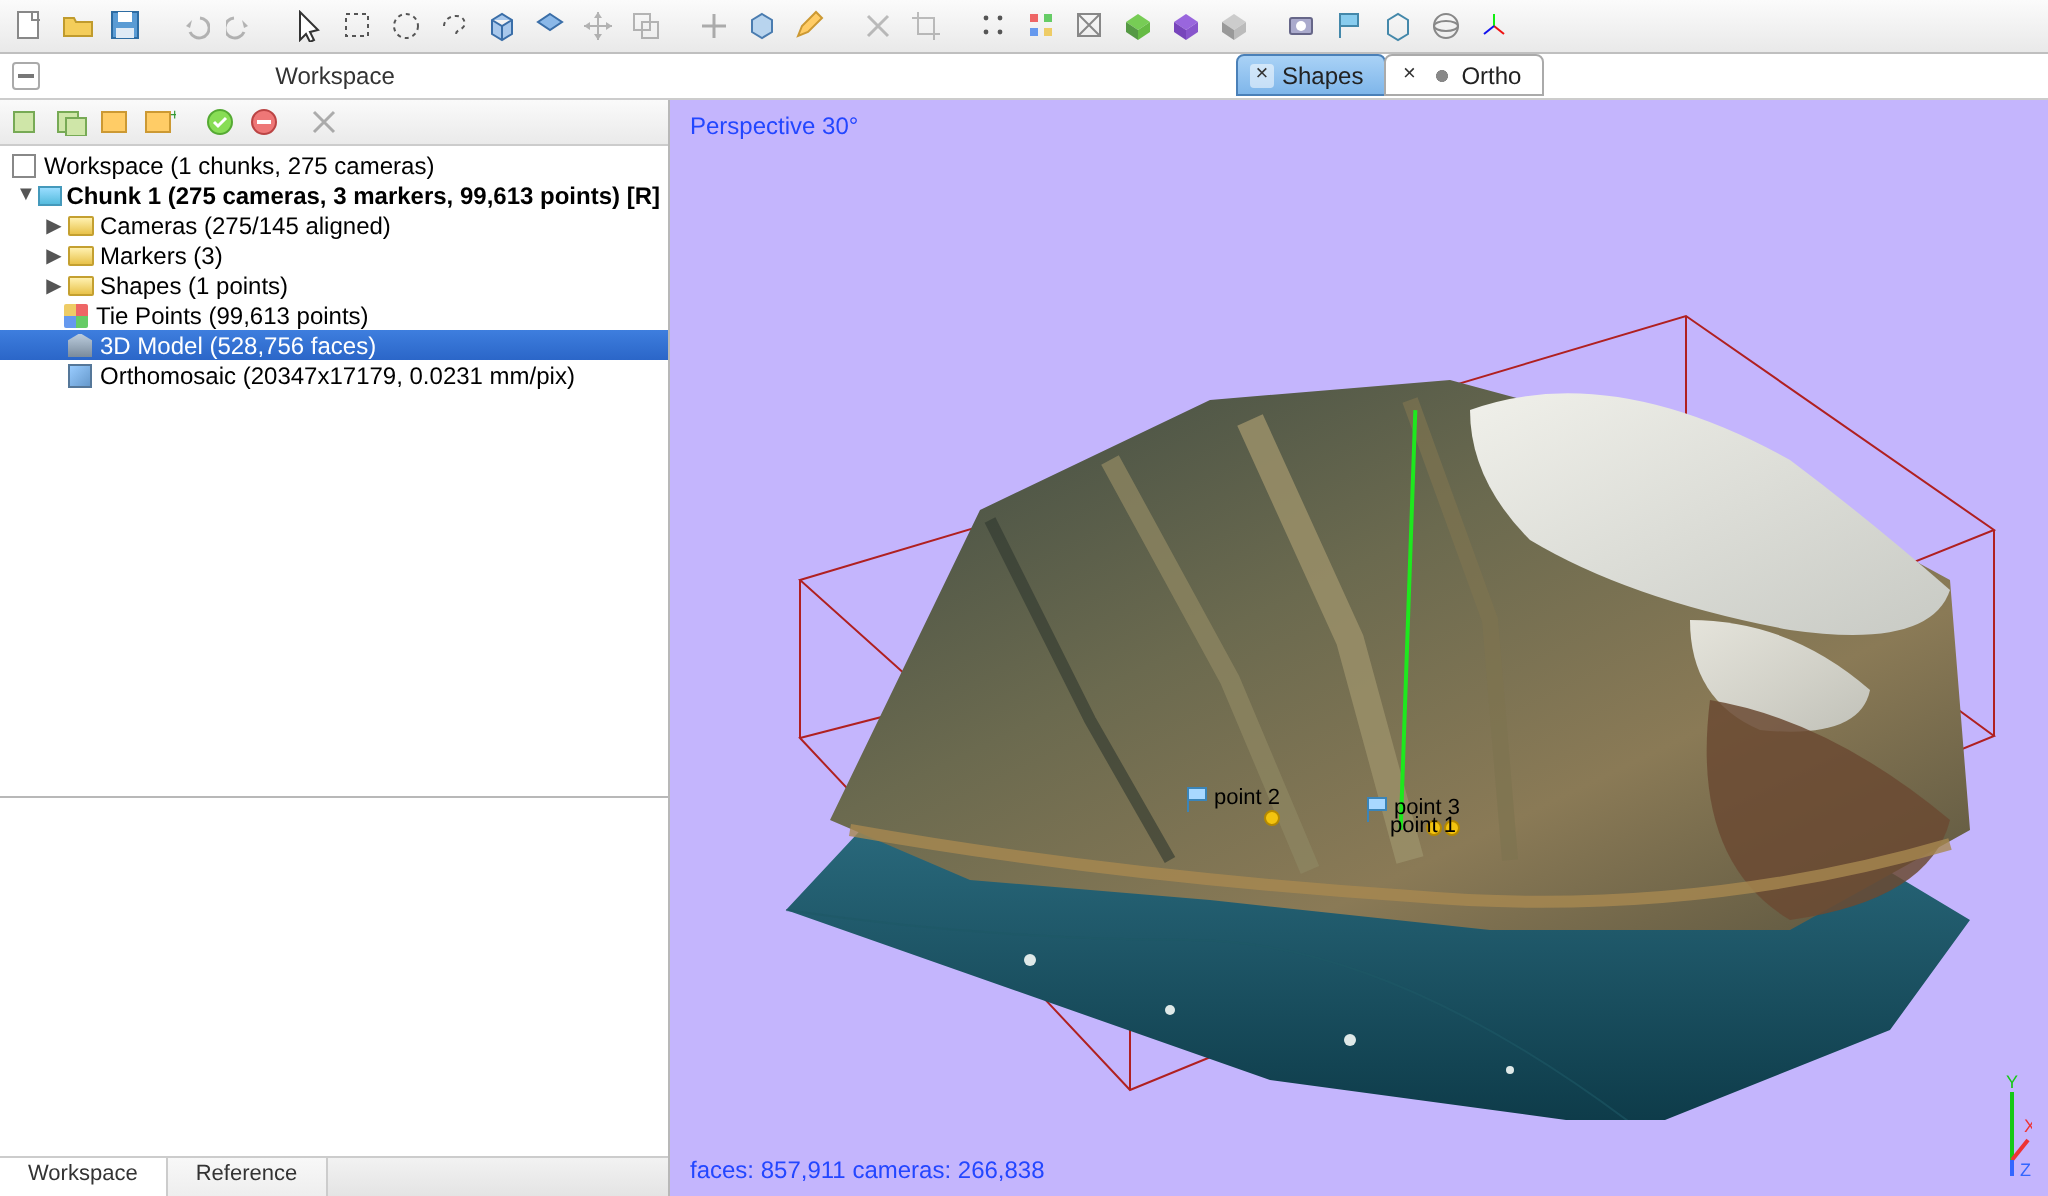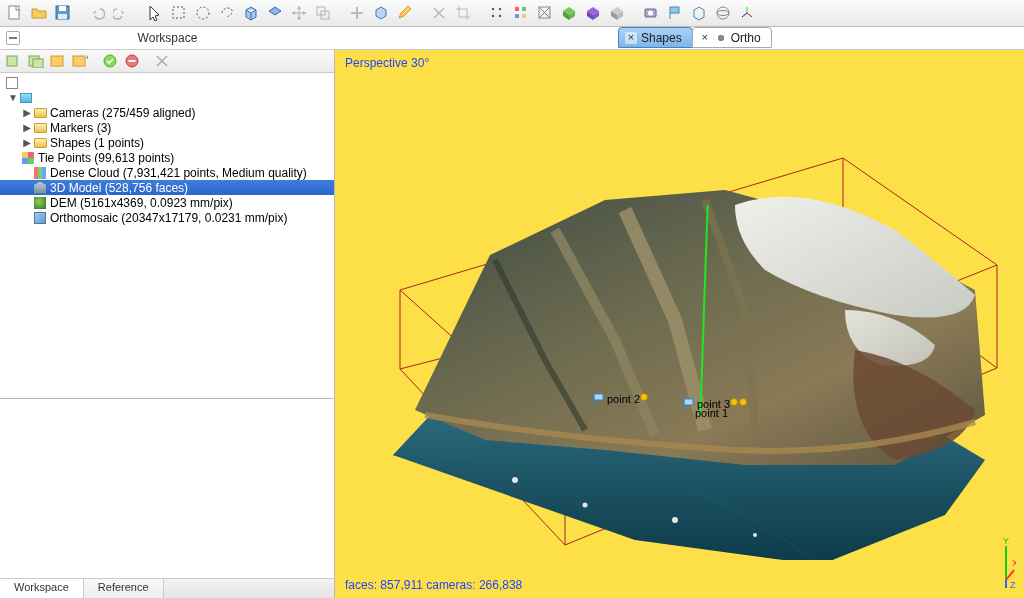--- a/index.html
+++ b/index.html
@@ -34,26 +34,26 @@
   .grid-ic{width:12px;height:12px;background:linear-gradient(to right,#e66 33%,#6c6 33% 66%,#69e 66%);opacity:.9}
   .model-ic{width:12px;height:12px;background:linear-gradient(#bcd,#789);clip-path:polygon(50% 0,100% 30%,100% 100%,0 100%,0 30%)}
   .dem-ic{width:12px;height:12px;background:radial-gradient(circle at 40% 40%,#9c4,#273)}
   .ortho-ic{width:12px;height:12px;background:linear-gradient(135deg,#9cf,#69c);border:1px solid #579}
   .ws-ic{width:12px;height:12px;border:1px solid #888;background:#fff}
   .chunk-ic{width:12px;height:10px;background:linear-gradient(#9df,#5bd);border:1px solid #49b}
   .lower{height:180px;background:#fff;border-top:1px solid #b8b8b8}
   .bottom-tabs{height:20px;background:linear-gradient(#f2f2f2,#e4e4e4);display:flex;border-top:1px solid #ccc}
   .btab{padding:2px 14px;font-size:11px;color:#333;border-right:1px solid #ccc;background:linear-gradient(#f8f8f8,#eee)}
   .btab.active{background:#fff}
-  .viewport{flex:1;background:#fde047;position:relative;overflow:hidden}
+  .viewport{flex:1;background:#c4b5fd;position:relative;overflow:hidden}
   .persp-label{position:absolute;top:6px;left:10px;color:#2346ff;font-size:12px}
   .stats{position:absolute;bottom:6px;left:10px;color:#2346ff;font-size:12px}
   .stats span{color:#2346ff}
   .terrain{position:absolute;left:380px;top:155px;width:630px;height:400px}
-  .pt-flag{position:absolute;display:flex;flex-direction:row;align-items:flex-start}
+  .pt-flag{position:absolute;display:flex;flex-direction:column;align-items:flex-end}
   .pt-flag .lbl{font-size:11px;color:#000;background:none}
   .pt-flag .flag-ic{width:14px;height:14px;margin-bottom:-2px}
   .pt-flag .dot{width:8px;height:8px;background:#f3c40f;border:1px solid #b58900;border-radius:50%}
   .greenline{position:absolute;width:2px;background:#1ee81e}
   .axis{position:absolute;right:8px;bottom:8px;width:54px;height:54px}
 </style>
 </head>
 <body>
 
 <div class="toolbar">
@@ -296,71 +296,61 @@
             <path d="M1 1l10 10M11 1L1 11" stroke="#666" stroke-width="1.5"></path>
           </svg>
         </div>
     </div>
 
     <div class="tree">
       <div class="tree-row" style="padding-left:4px">
         <span class="ic">
             <span class="ws-ic"></span>
           </span>
+        <span>Workspace (1 chunks, 275 cameras)</span>
       </div>
       <div class="tree-row bold" style="padding-left:8px">
         <span class="arrow">▼</span>
         <span class="ic">
             <span class="chunk-ic"></span>
           </span>
+        <span>Chunk 1 (275 cameras, 3 markers, 99,613 points) [R]</span>
       </div>
       <div class="tree-row" style="padding-left:22px">
         <span class="arrow">▶</span>
         <span class="ic">
             <span class="folder-y"></span>
           </span>
-        <span>Cameras (275/459 aligned)</span>
+        <span>Cameras (275/145 aligned)</span>
       </div>
       <div class="tree-row" style="padding-left:22px">
         <span class="arrow">▶</span>
         <span class="ic">
             <span class="folder-y"></span>
           </span>
         <span>Markers (3)</span>
       </div>
       <div class="tree-row" style="padding-left:22px">
         <span class="arrow">▶</span>
         <span class="ic">
             <span class="folder-y"></span>
           </span>
         <span>Shapes (1 points)</span>
       </div>
-      <div class="tree-row" style="padding-left:20px">
+      <div class="tree-row" style="padding-left:30px">
         <span class="ic">
             <span class="dots"></span>
           </span>
         <span>Tie Points (99,613 points)</span>
       </div>
-      <div class="tree-row" style="padding-left:32px">
-        <span class="ic">
-            <span class="grid-ic"></span>
-          </span>
-        <span>Dense Cloud (7,931,421 points, Medium quality)</span>
-      </div>
       <div class="tree-row sel" style="padding-left:32px">
         <span class="ic">
             <span class="model-ic"></span>
           </span>
         <span>3D Model (528,756 faces)</span>
-      </div>
-      <div class="tree-row" style="padding-left:32px">
-        <span class="ic">
-            <span class="dem-ic"></span>
-          </span>
-        <span>DEM (5161x4369, 0.0923 mm/pix)</span>
       </div>
       <div class="tree-row" style="padding-left:32px">
         <span class="ic">
             <span class="ortho-ic"></span>
           </span>
         <span>Orthomosaic (20347x17179, 0.0231 mm/pix)</span>
       </div>
     </div>
 
     <div class="lower"></div>

